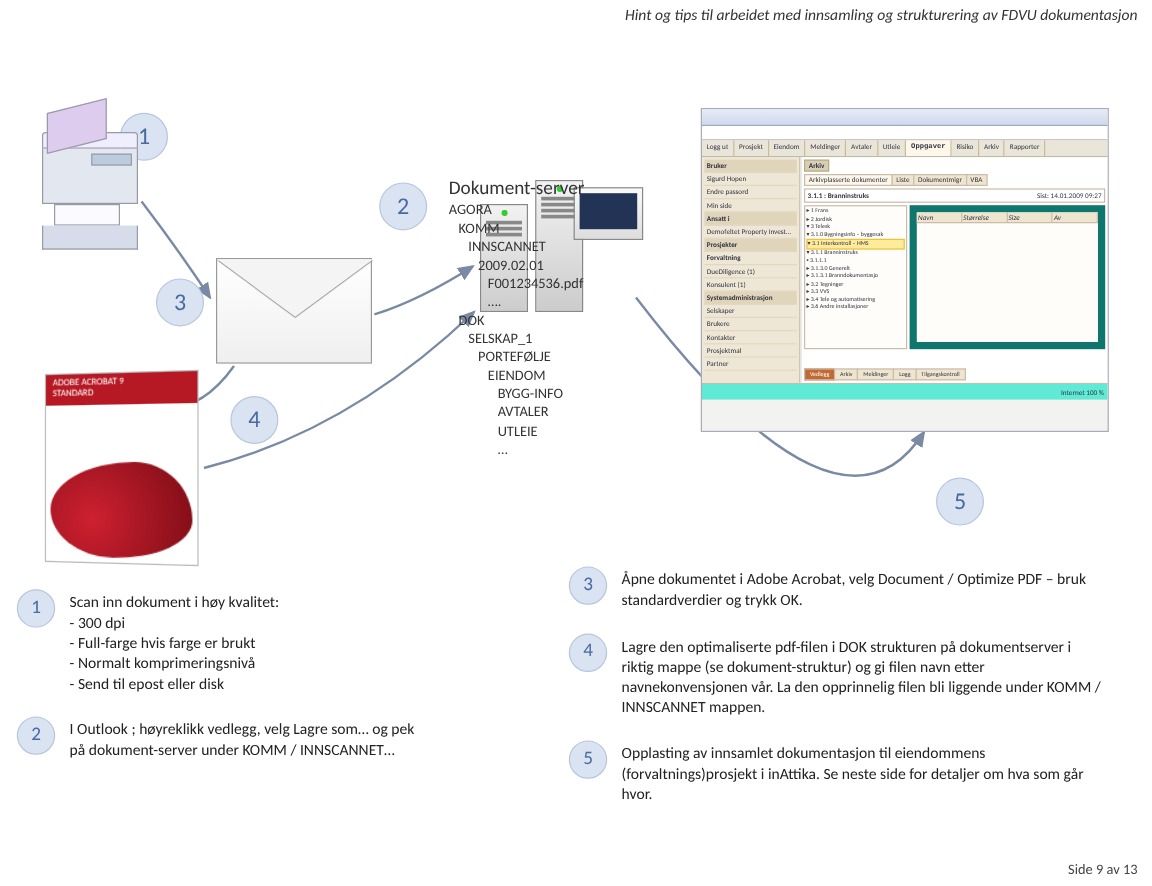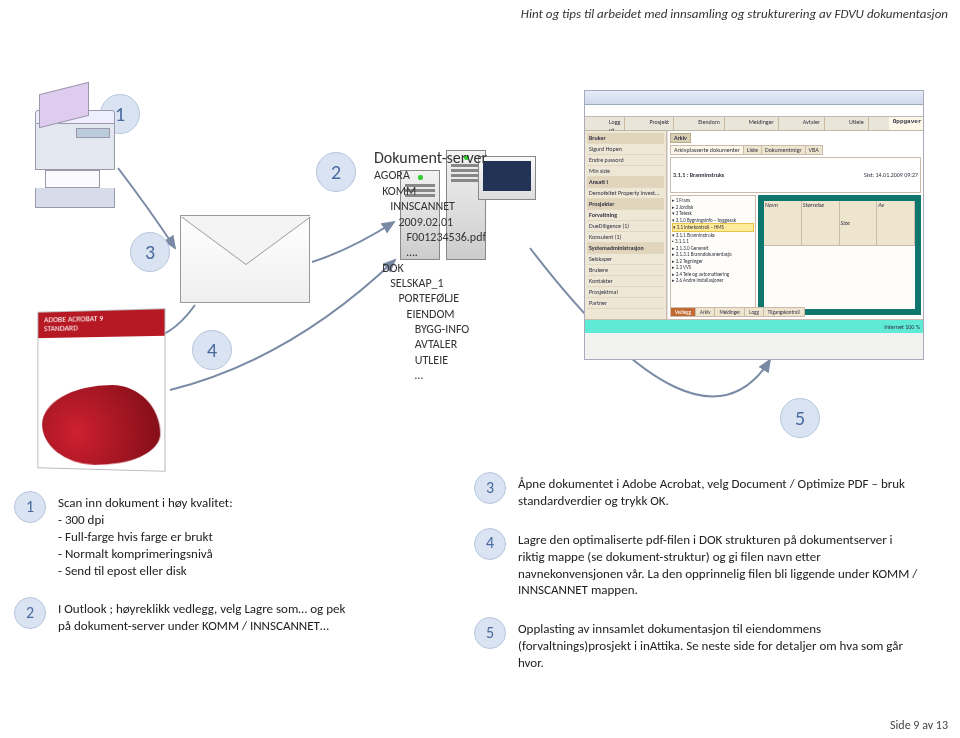--- a/index.html
+++ b/index.html
@@ -210,21 +210,20 @@
   .browser .banner .sep { font-weight:bold; font-size:9px; }
   .browser .tabs {
     height:14px;
     background:#e9e5d8;
     border-bottom:1px solid #bba;
     display:flex;
   }
   .browser .tabs span {
     padding:1px 4px 0;
     border-right:1px solid #cb9;
-    margin-left:20px;
   }
   .browser .tabs .act { background:#fcf7e8; font-weight:bold;font-family:Liberation Mono, monospace; }
   .browser .body { display:flex; height: calc(100% - 80px); }
   .browser .side {
     width: 82px;
     background:#eee7d6;
     border-right:1px solid #cba;
     padding:2px;
   }
   .browser .side div {
@@ -456,21 +455,21 @@
         <div class="hd">Systemadministrasjon</div>
         <div>Selskaper</div>
         <div>Brukere</div>
         <div>Kontakter</div>
         <div>Prosjektmal</div>
         <div>Partner</div>
       </div>
     <div class="pane">
       <span class="arkiv">Arkiv</span>
       <div id="subtabs" style="margin-top:2px;"><span style="display: inline-block; border: 1px solid rgb(204, 187, 170); padding: 0px 3px; margin-right: -1px; background: rgb(252, 247, 232);">Arkivplasserte dokumenter</span><span style="display: inline-block; border: 1px solid rgb(204, 187, 170); padding: 0px 3px; margin-right: -1px; background: rgb(238, 229, 207);">Liste</span><span style="display: inline-block; border: 1px solid rgb(204, 187, 170); padding: 0px 3px; margin-right: -1px; background: rgb(238, 229, 207);">Dokumentmigr</span><span style="display: inline-block; border: 1px solid rgb(204, 187, 170); padding: 0px 3px; margin-right: -1px; background: rgb(238, 229, 207);">VBA</span></div>
-      <div style="border:1px solid #cba; padding:13px 2px; margin-top:2px; display:flex; justify-content:space-between;gap:44px;">
+      <div style="border:1px solid #cba; padding:1px 2px; margin-top:2px; display:flex; justify-content:space-between;gap:44px;">
         <span style="font-weight:bold;">3.1.1 : Branninstruks</span>
         <span>
           <span>Sist:</span>
           <span>14.01.2009</span>
           <span>09:27</span>
         </span>
       </div>
       <div class="cols">
         <div class="tree" id="tree">
             <div>▸ 1 Frans</div>
@@ -484,21 +483,21 @@
             <div>         ▸ 3.1.3.1 Branndokumentasjo</div>
             <div>      ▸ 3.2 Tegninger</div>
             <div>      ▸ 3.3 VVS</div>
             <div>      ▸ 3.4 Tele og automatisering</div>
             <div>      ▸ 3.6 Andre installasjoner</div>
           </div>
         <div class="list">
           <div id="listhead" style="background:#eee5cf; border-bottom:1px solid #cba; display:flex;">
               <span style="flex: 1 1 0%; padding: 0px 1px; border-right: 1px solid rgb(204, 187, 170);">Navn</span>
               <span style="flex: 1 1 0%; padding: 0px 1px; border-right: 1px solid rgb(204, 187, 170);">Størrelse</span>
-              <span style="flex: 1 1 0%; padding: 18px 1px; border-right: 1px solid rgb(204, 187, 170);">Size</span>
+              <span style="flex: 1 1 0%; padding: 0px 1px; border-right: 1px solid rgb(204, 187, 170);">Size</span>
               <span style="flex: 1 1 0%; padding: 0px 1px; border-right: 1px solid rgb(204, 187, 170);">Av</span>
             </div>
         </div>
       </div>
       <div class="btabs" id="btabs">
           <span class="act">Vedlegg</span>
           <span>Arkiv</span>
           <span>Meldinger</span>
           <span>Logg</span>
           <span>Tilgangskontroll</span>

